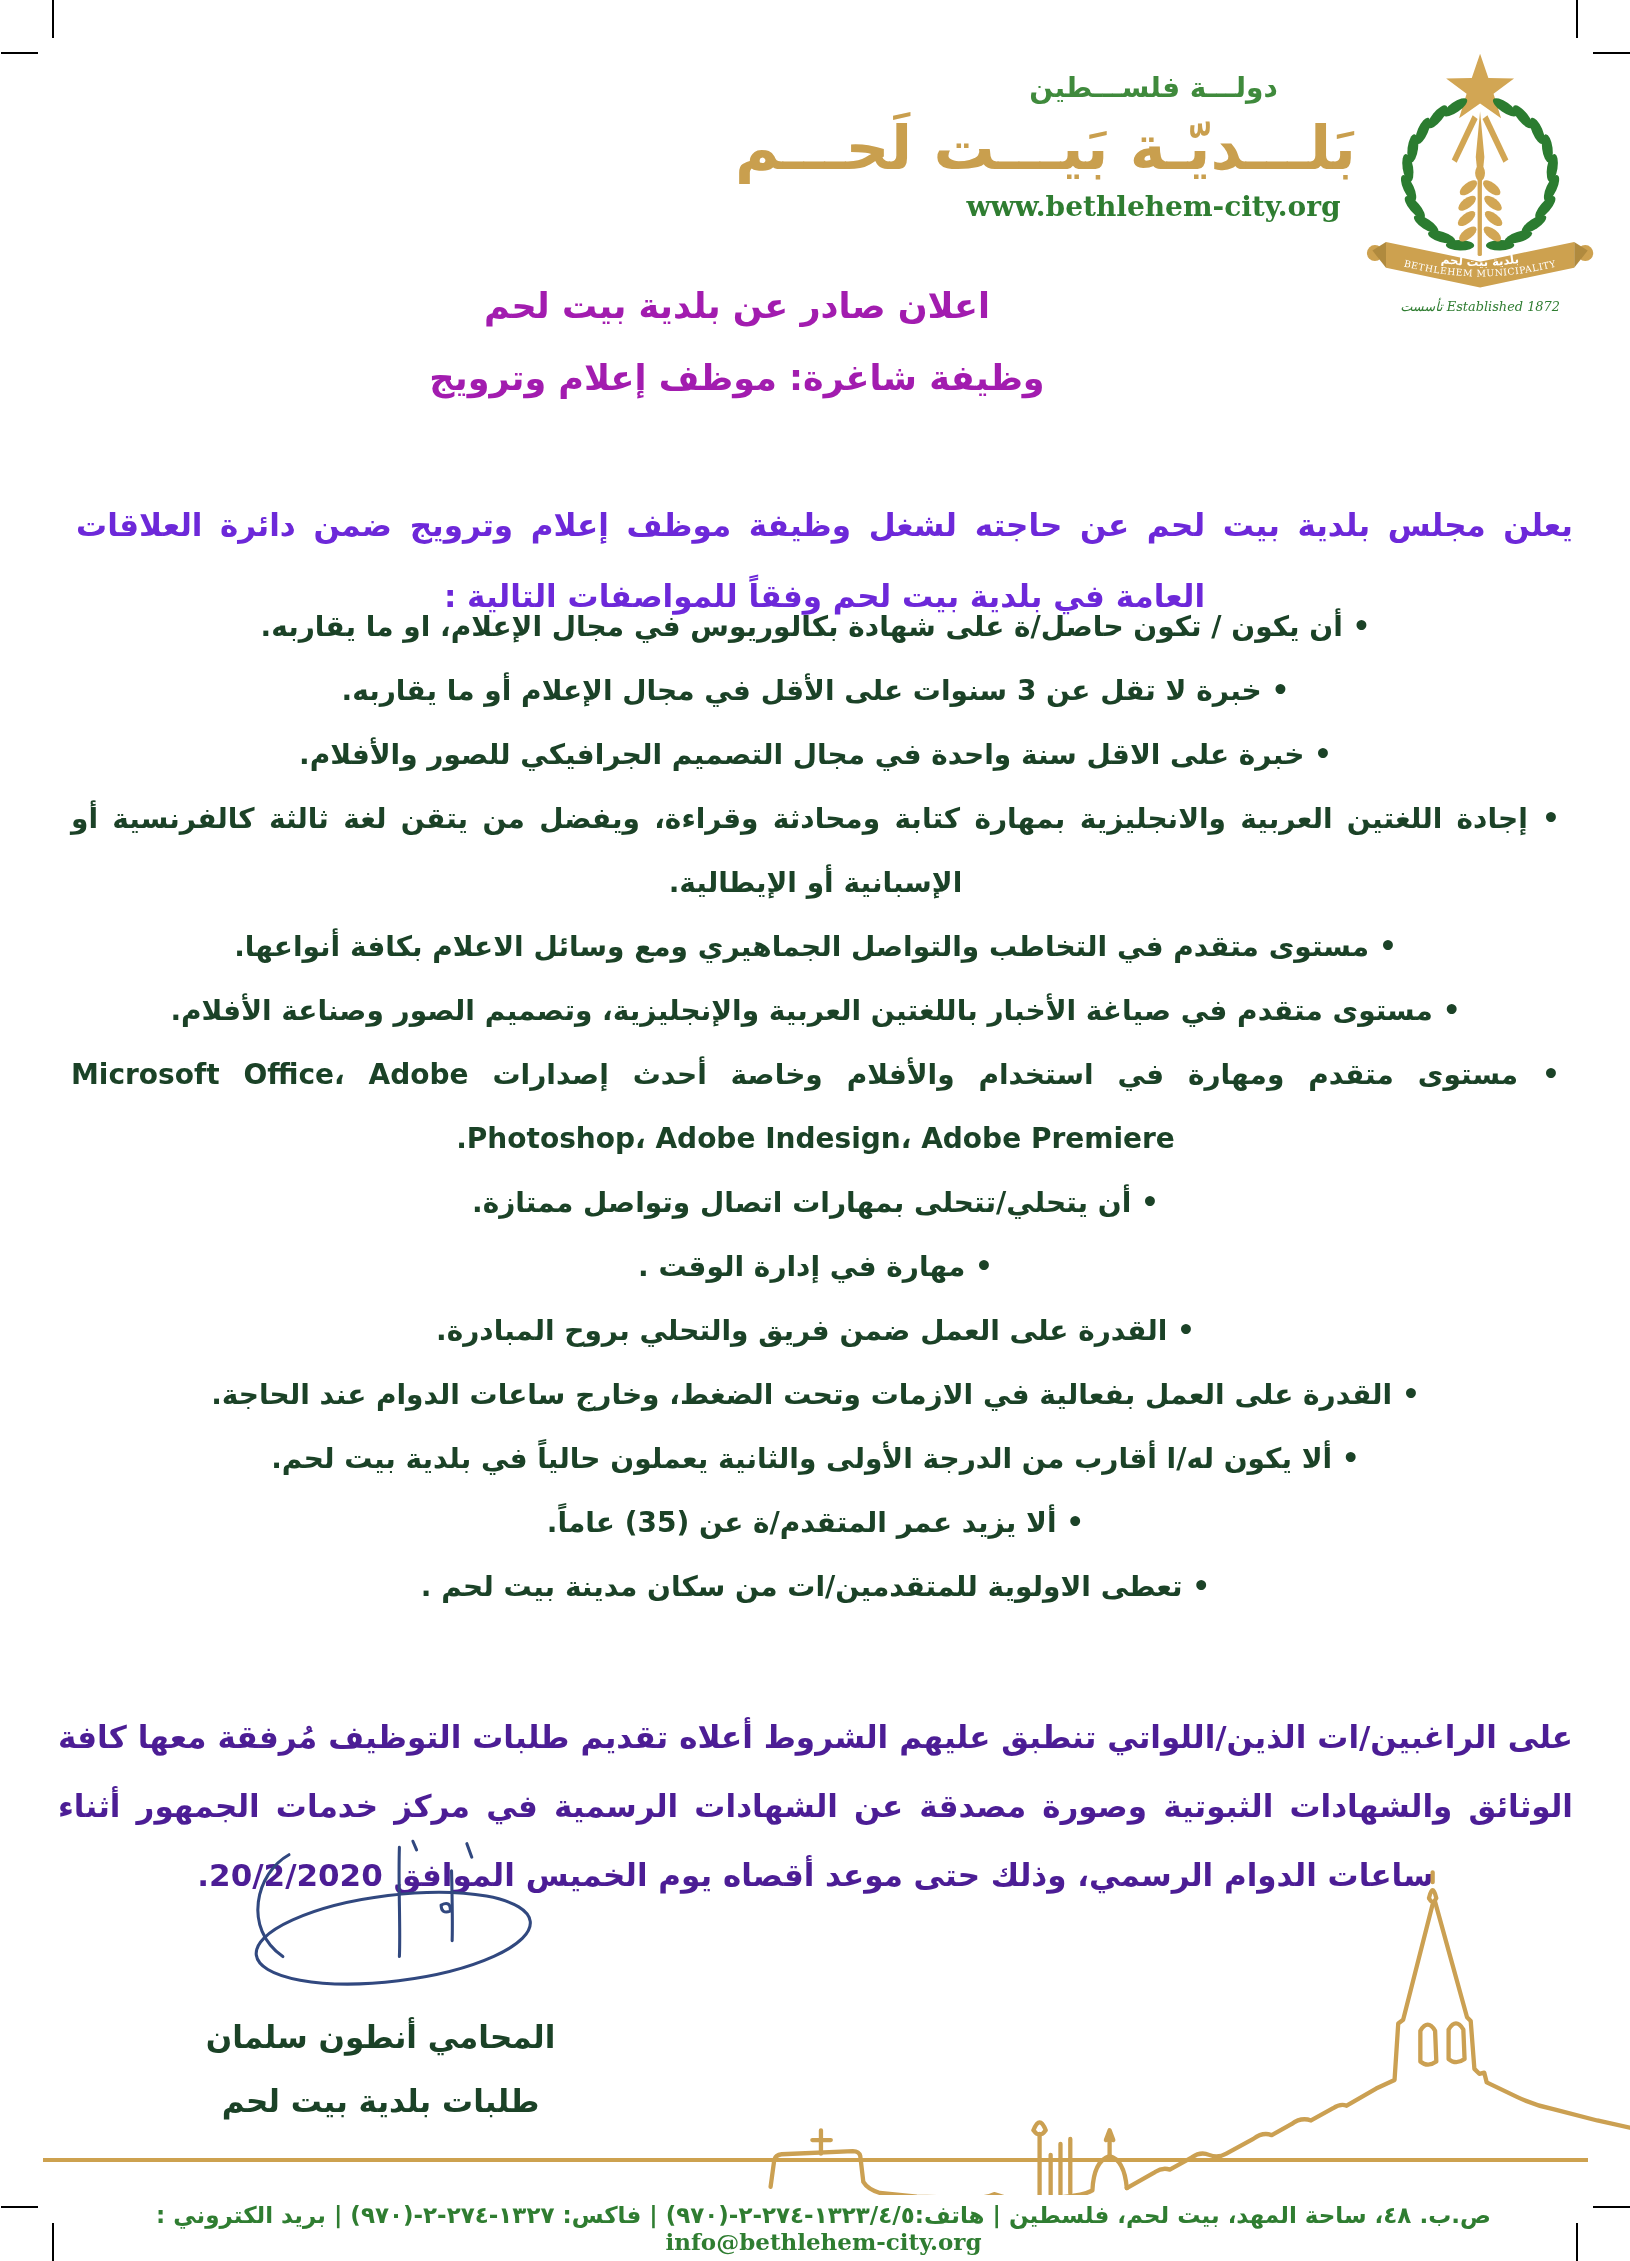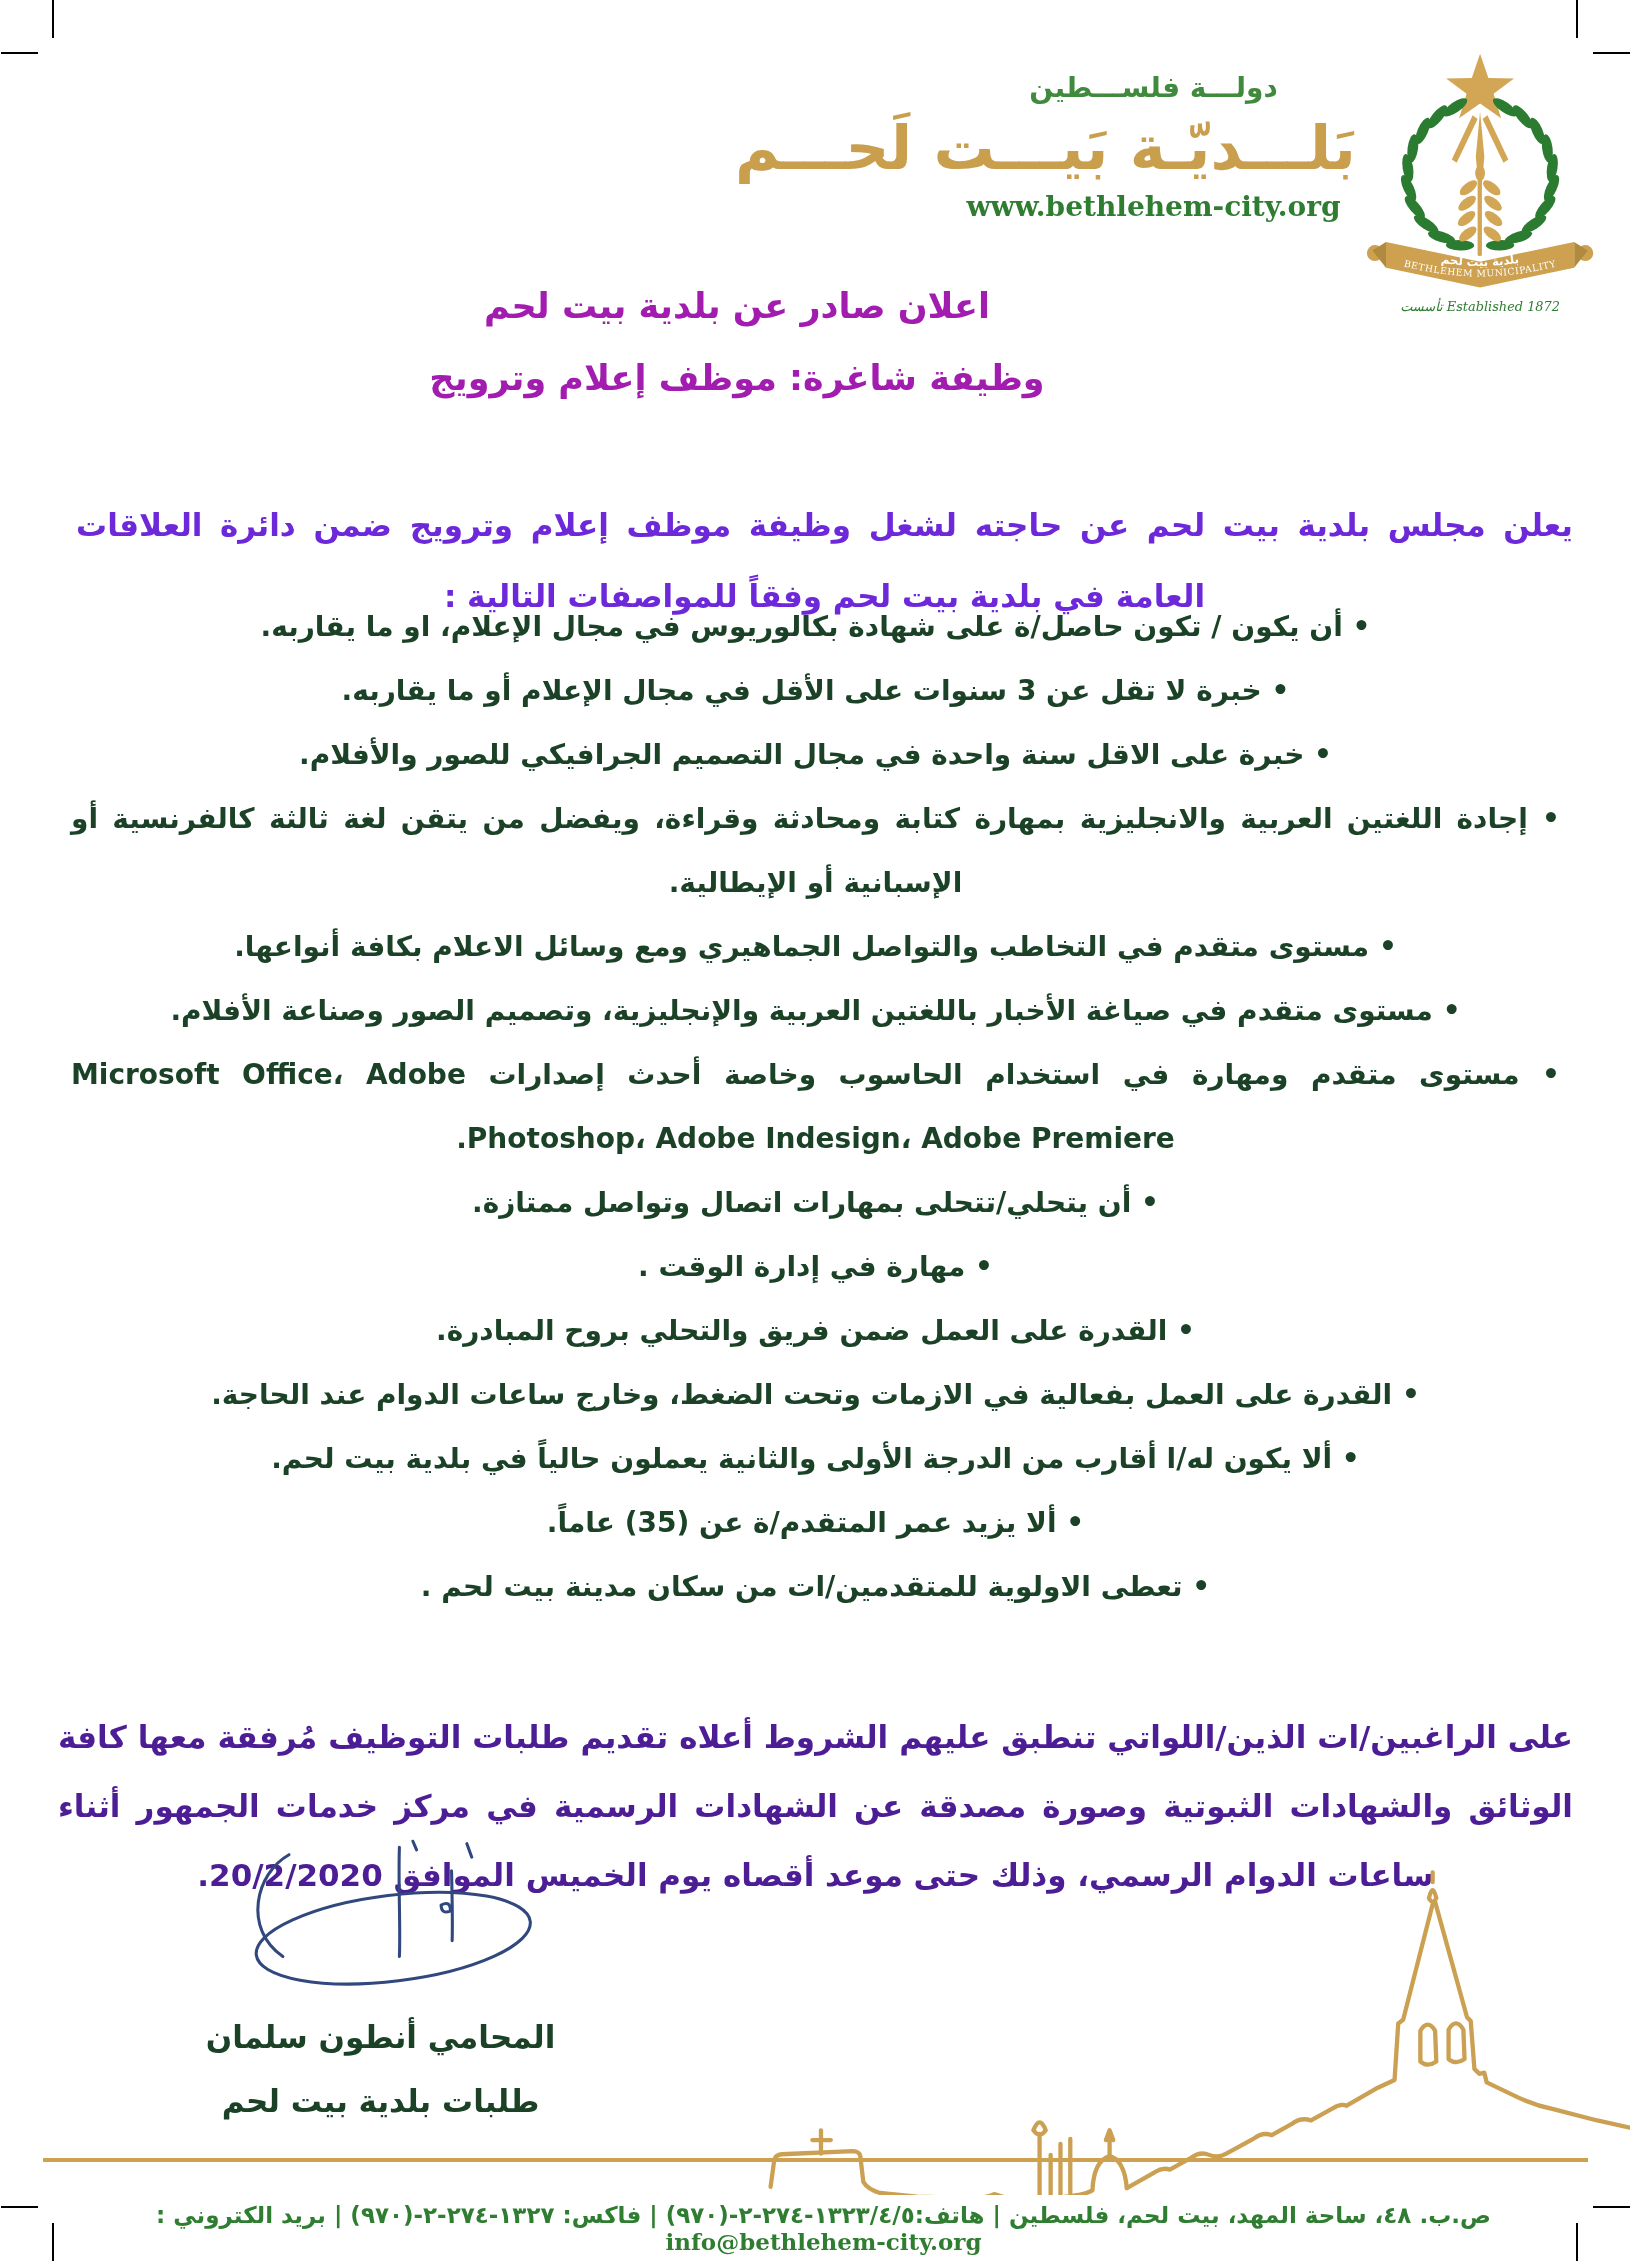--- a/index.html
+++ b/index.html
@@ -147,21 +147,21 @@
 
   <p class="intro">يعلن مجلس بلدية بيت لحم عن حاجته لشغل وظيفة موظف إعلام وترويج ضمن دائرة العلاقات العامة في بلدية بيت لحم وفقاً للمواصفات التالية :</p>
 
   <ul class="reqs">
     <li>أن يكون / تكون حاصل/ة على شهادة بكالوريوس في مجال الإعلام، او ما يقاربه.</li>
     <li>خبرة لا تقل عن 3 سنوات على الأقل في مجال الإعلام أو ما يقاربه.</li>
     <li>خبرة على الاقل  سنة واحدة في مجال التصميم الجرافيكي للصور والأفلام.</li>
     <li>إجادة اللغتين العربية والانجليزية بمهارة كتابة ومحادثة وقراءة، ويفضل من يتقن لغة ثالثة كالفرنسية أو الإسبانية أو الإيطالية.</li>
     <li>مستوى متقدم في التخاطب والتواصل الجماهيري ومع وسائل الاعلام بكافة أنواعها.</li>
     <li>مستوى متقدم في صياغة الأخبار باللغتين العربية والإنجليزية، وتصميم الصور وصناعة الأفلام.</li>
-    <li>مستوى متقدم ومهارة في استخدام الحاسوب وخاصة أحدث إصدارات Microsoft Office، Adobe Photoshop، Adobe Indesign، Adobe Premiere.</li>
+    <li>مستوى متقدم ومهارة في استخدام والأفلام وخاصة أحدث إصدارات Microsoft Office، Adobe Photoshop، Adobe Indesign، Adobe Premiere.</li>
     <li>أن يتحلي/تتحلى بمهارات اتصال وتواصل ممتازة.</li>
     <li>مهارة في إدارة الوقت .</li>
     <li>القدرة على العمل ضمن فريق والتحلي بروح المبادرة.</li>
     <li>القدرة على العمل بفعالية في الازمات وتحت الضغط، وخارج ساعات الدوام عند الحاجة.</li>
     <li>ألا يكون له/ا أقارب من الدرجة الأولى والثانية يعملون حالياً في بلدية بيت لحم.</li>
     <li>ألا يزيد عمر المتقدم/ة عن (35) عاماً.</li>
     <li>تعطى الاولوية للمتقدمين/ات من سكان مدينة بيت لحم .</li>
   </ul>
 
   <p class="closing">على الراغبين/ات الذين/اللواتي تنطبق عليهم الشروط أعلاه تقديم طلبات التوظيف مُرفقة معها كافة الوثائق والشهادات الثبوتية وصورة مصدقة عن الشهادات الرسمية في مركز خدمات الجمهور أثناء ساعات الدوام الرسمي، وذلك حتى موعد أقصاه يوم الخميس الموافق 20/2/2020.</p>

